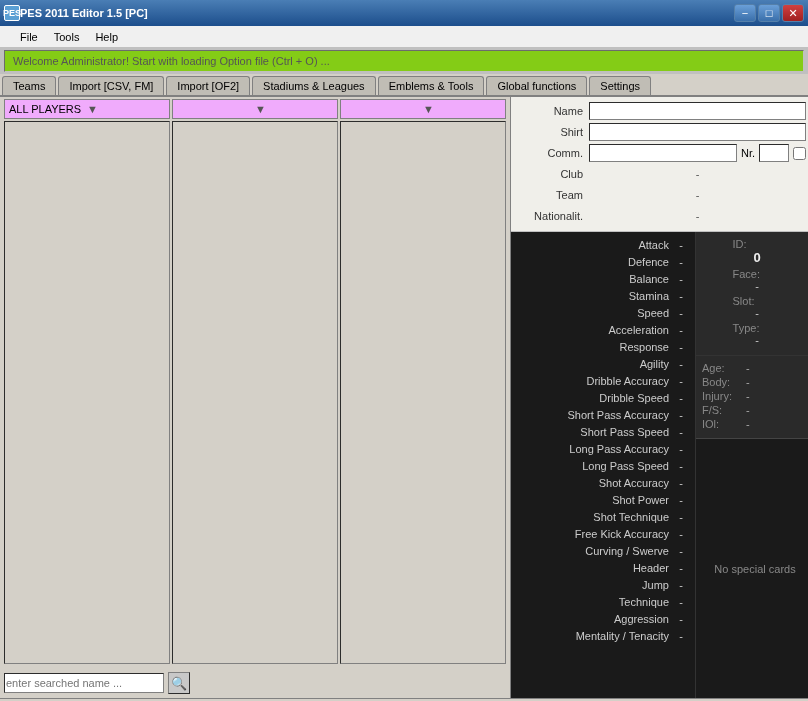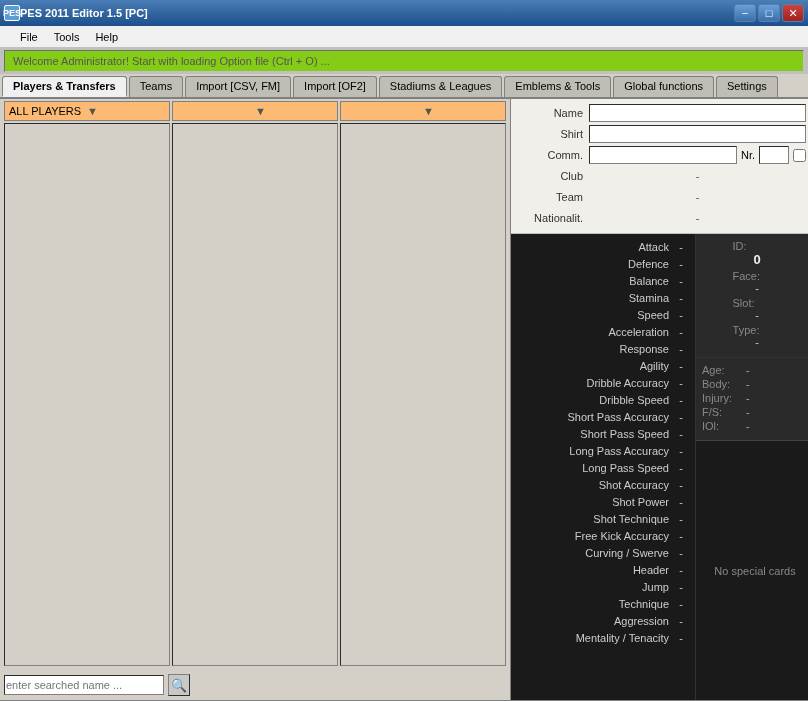--- a/index.html
+++ b/index.html
@@ -340,21 +340,21 @@
     
     .filter-row {
       display: flex;
       gap: 2px;
       padding: 2px 4px;
     }
     .filter-select-wrap {
       position: relative;
       height: 20px;
       border: 1px solid #808080;
-      background: #fdba74;
+      background: #f0abfc;
       display: flex;
       align-items: center;
       padding: 0 4px;
       flex: 1;
       cursor: pointer;
     }
     .filter-select-wrap span {
       font-size: 11px;
       flex: 1;
     }
@@ -380,23 +380,20 @@
   <span class="menu-item">File</span>
   <span class="menu-item">Tools</span>
   <span class="menu-item">Help</span>
 </div>
 
 <div class="status-bar">
   <span>Welcome Administrator! Start with loading Option file (Ctrl + O) ...</span>
 </div>
 
 <div class="tab-bar">
-  <div class="tab active">
-    <span>Players &amp; Transfers</span>
-  </div>
   <div class="tab">
     <span>Teams</span>
   </div>
   <div class="tab">
     <span>Import [CSV, FM]</span>
   </div>
   <div class="tab">
     <span>Import [OF2]</span>
   </div>
   <div class="tab">

